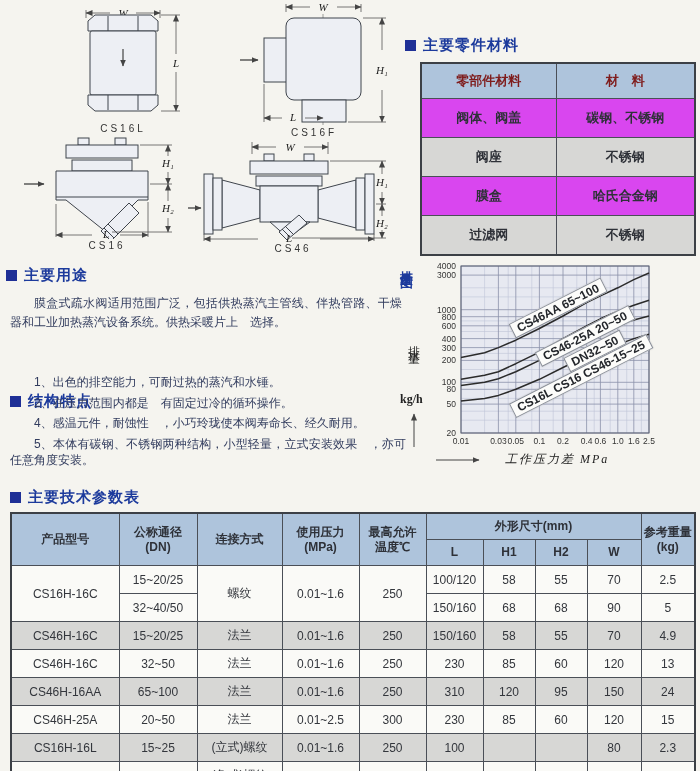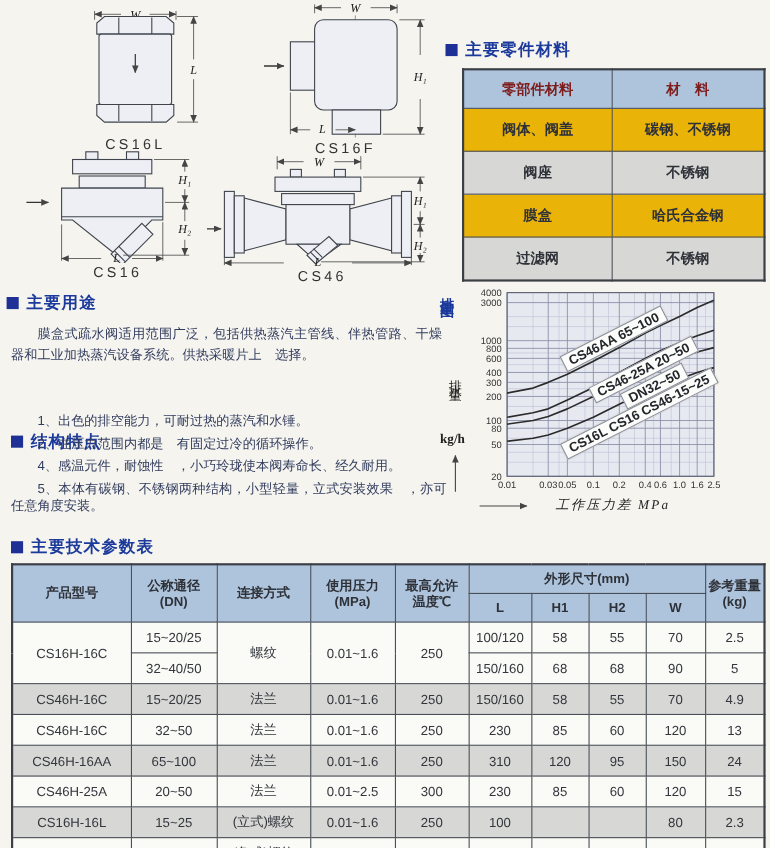--- a/index.html
+++ b/index.html
@@ -5,32 +5,32 @@
   html,body{margin:0;padding:0;}
   .page{position:relative;width:700px;height:771px;background:#f5f4ef;overflow:hidden;
         font-family:"Liberation Sans",sans-serif;color:#2e3138;}
   .abs{position:absolute;}
   
   .sec-title{display:flex;align-items:center;gap:7px;}
   .sec-title .bullet{width:11px;height:11px;background:#1e2f96;flex:0 0 auto;}
   .sec-title .txt{font-size:15px;font-weight:bold;color:#1c3a9c;letter-spacing:1px;}
   
   .drawing{position:absolute;text-align:center;}
-  .drawing .dlabel{font-size:13px;letter-spacing:3px;color:#333;margin-top:1px;text-align:center;}
+  .drawing .dlabel{font-size:10px;letter-spacing:3px;color:#333;margin-top:1px;text-align:center;}
   .drawing svg{display:block;margin:0 auto;}
   .shape{fill:#edeff4;stroke:#3f444c;stroke-width:1;}
   .hair{fill:none;stroke:#3f444c;stroke-width:1;}
   .dim{stroke:#555;stroke-width:0.8;fill:none;}
   .dimtxt{font-family:"Liberation Serif",serif;font-style:italic;font-size:11px;fill:#222;}
   .cline{stroke:#777;stroke-width:0.7;stroke-dasharray:7,2,2,2;fill:none;}
   
   table{border-collapse:collapse;table-layout:fixed;}
   .mat-table{width:274px;border:2px solid #3c4046;}
   .mat-table th{background:#aec4dc;height:32px;font-size:13px;font-weight:bold;border:1px solid #4a4f57;color:#7f1d1d;}
-  .mat-table td{height:36px;font-size:13px;font-weight:bold;text-align:center;border:1px solid #4a4f57;background:#eab308;}
+  .mat-table td{height:36px;font-size:13px;font-weight:bold;text-align:center;border:1px solid #4a4f57;background:#d946ef;}
   .mat-table tr.shade td{background:#d7d7d5;}
   
   .body-text{font-size:12px;line-height:19px;color:#323c5e;text-align:justify;}
   .body-text p{margin:0;text-indent:2em;}
   .feat p{margin:0 0 4px 0;text-indent:2em;line-height:16.5px;}
   
   .curve-label{position:absolute;background:#fcfcfa;border:1px solid #8a8f99;padding:0 5px;
     font-size:12px;font-weight:bold;color:#23262b;white-space:nowrap;
     transform:translate(-50%,-50%) rotate(-27deg);box-shadow:0 0 2px rgba(0,0,0,.15);}
   .chart-vtitle{writing-mode:vertical-rl;text-orientation:upright;font-size:13px;font-weight:bold;

